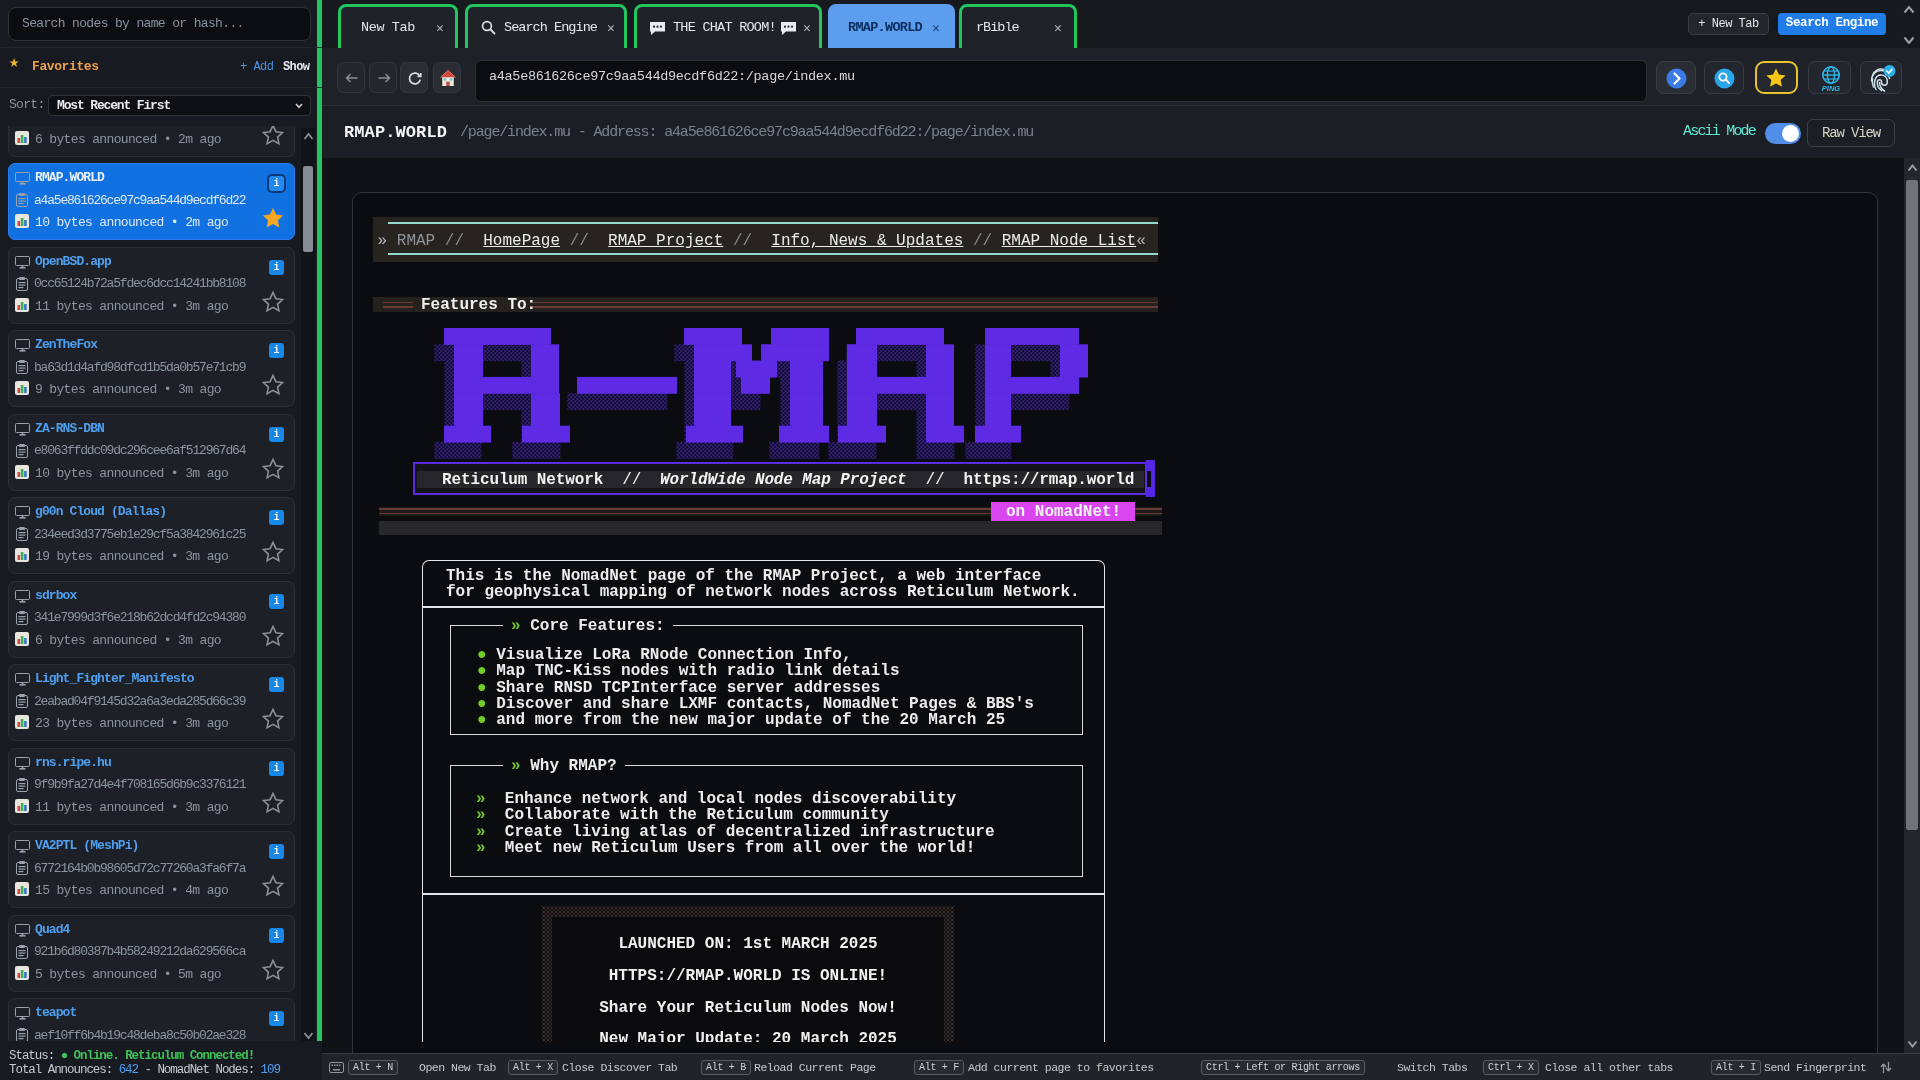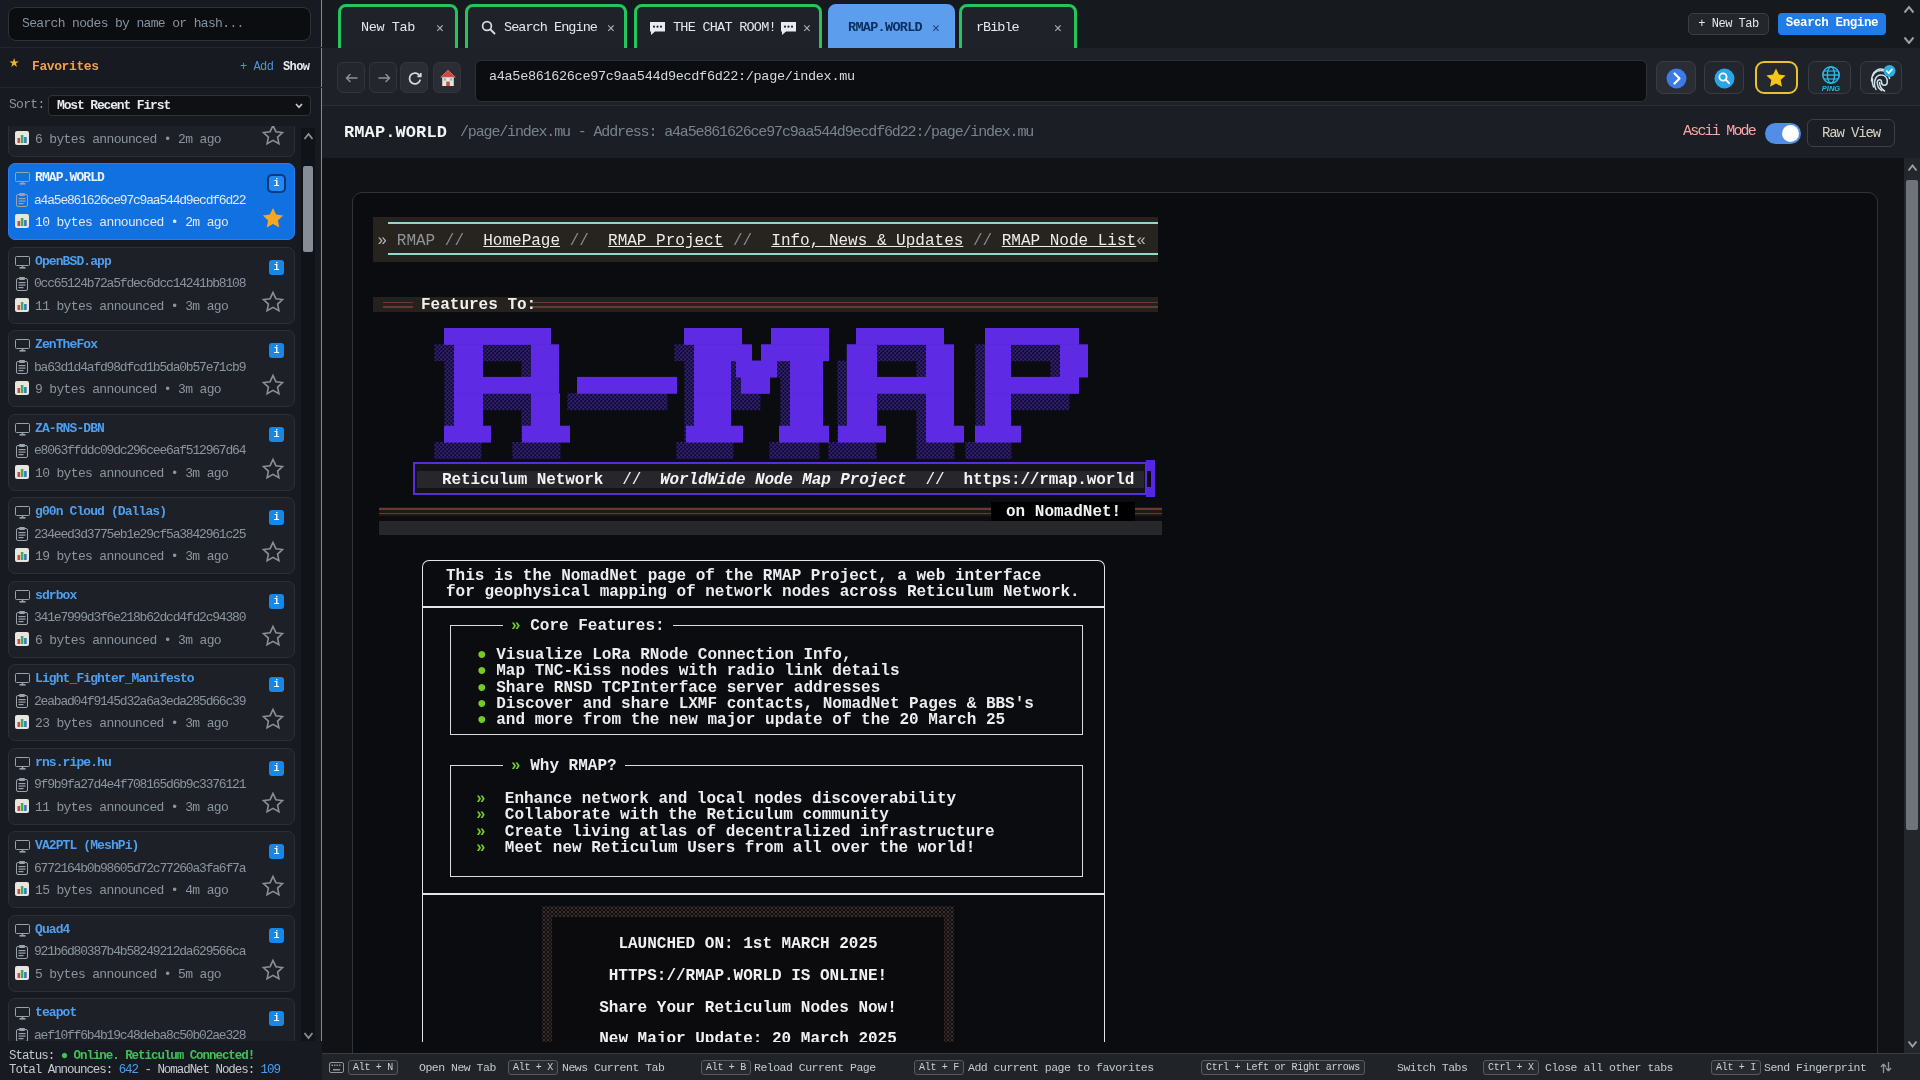--- a/index.html
+++ b/index.html
@@ -1,19 +1,19 @@
 <!DOCTYPE html>
 <html><head>
 <meta charset="utf-8">
 <style>
 * { margin:0; padding:0; box-sizing:border-box; }
 html,body { width:1920px; height:1080px; overflow:hidden; background:#14171c; font-family:"Liberation Mono", monospace; }
 .abs { position:absolute; }
 
-#sidebar { position:absolute; left:0; top:0; width:322px; height:1080px; background:#171a20; border-right:1px solid #22c55e; }
+#sidebar { position:absolute; left:0; top:0; width:322px; height:1080px; background:#171a20; border-right:5px solid #22c55e; }
 #sbsearch { position:absolute; left:8px; top:7px; width:303px; height:34px; background:#0b0d10; border:1px solid #2e3338; border-radius:8px; color:#8792a0; font-size:13px; letter-spacing:-0.65px; line-height:32px; padding-left:13px; }
 #favrow { position:absolute; left:0; top:47px; width:322px; height:41px; border-top:1px solid #23272d; border-bottom:1px solid #23272d; }
 .favstar { position:absolute; left:9px; top:3px; font-size:17px; color:#f0b429; }
 .favtxt { position:absolute; left:32px; top:11px; font-size:13px; font-weight:bold; color:#efa14e; letter-spacing:-0.4px; }
 .addlnk { position:absolute; left:240px; top:12px; font-size:12px; color:#4b92e0; letter-spacing:-0.5px; }
 .showlnk { position:absolute; left:283px; top:12px; font-size:12px; font-weight:bold; color:#e8ecf1; letter-spacing:-0.6px; }
 #sortrow { position:absolute; left:0; top:88px; width:322px; height:37px; }
 .sortlbl { position:absolute; left:9px; top:9px; font-size:13px; color:#8b949e; letter-spacing:-0.7px; }
 .sortsel { position:absolute; left:48px; top:7px; width:263px; height:21px; background:#0e1014; border:1px solid #2e3338; border-radius:4px; color:#e6eaef; font-size:13px; font-weight:bold; letter-spacing:-1.15px; line-height:19px; padding-left:8px; }
 .sortcar { position:absolute; right:7px; top:7px; width:8px; height:6px; }
@@ -45,21 +45,21 @@
 .tab.active .x { color:#1c457e; }
 
 #toolbar { position:absolute; left:322px; top:48px; width:1598px; height:58px; background:#1e2228; border-bottom:1px solid #2a2e34; }
 .navbtn { position:absolute; top:14px; width:28px; height:31px; background:#23262c; border:1px solid #32363c; border-radius:6px; text-align:center; color:#99a1aa; font-size:15px; line-height:29px; }
 #addrbar { position:absolute; left:153px; top:12px; width:1172px; height:42px; background:#0b0d10; border:1px solid #2b3036; border-radius:6px; color:#d5d9de; font-size:13.5px; letter-spacing:-0.32px; line-height:32px; padding-left:13px; }
 .iconbtn { position:absolute; top:13px; width:40px; height:33px; background:#2a2e34; border:1px solid #383d44; border-radius:7px; }
 
 #infobar { position:absolute; left:322px; top:106px; width:1598px; height:52px; background:#1b1f25; }
 #infoname { position:absolute; left:22px; top:17px; font-size:17px; font-weight:bold; color:#f2f4f6; letter-spacing:0.1px; }
 #infopath { position:absolute; left:138px; top:18px; font-size:15px; color:#79828c; letter-spacing:-1.15px; }
-#asciilbl { position:absolute; left:1361px; top:17px; font-size:15px; color:#fca5a5; letter-spacing:-1.8px; }
+#asciilbl { position:absolute; left:1361px; top:17px; font-size:15px; color:#5eead4; letter-spacing:-1.8px; }
 #toggle { position:absolute; left:1443px; top:17px; width:36px; height:21px; background:#528ee8; border-radius:11px; }
 #toggle .knob { position:absolute; right:2px; top:2px; width:17px; height:17px; border-radius:50%; background:#fff; }
 #rawview { position:absolute; left:1485px; top:13px; width:88px; height:28px; border:1px solid #3a4046; border-radius:6px; color:#d6d2c4; font-size:14px; text-align:center; line-height:26px; letter-spacing:-1.15px; }
 
 #content { position:absolute; left:322px; top:158px; width:1582px; height:895px; background:#101216; overflow:hidden; }
 #panel { position:absolute; left:30px; top:34px; width:1526px; height:900px; background:#0a0c10; border:1px solid #2f343b; border-radius:10px; }
 
 #page { position:absolute; left:51px; top:36px; width:810px; height:848px; font-size:16px; color:#e4e4e4; overflow:hidden; }
 .cicon { position:absolute; }
 pre { font-family:"Liberation Mono", monospace; }
@@ -617,21 +617,21 @@
 <div class="abs" style="left:2px;top:7px;width:727px;height:17px;background:#27272b;"></div>
 <div class="abs" style="left:731px;top:-4px;width:9px;height:11px;background:#5526e8;"></div>
 <div class="abs" style="left:736px;top:7px;width:4px;height:16px;background:#5526e8;"></div>
 <div class="abs" style="left:731px;top:23px;width:9px;height:10px;background:#5526e8;"></div>
 <pre class="abs" style="left:27px;top:7px;font-size:16px;color:#f2f2f2;letter-spacing:-0.12px;"><b>Reticulum Network</b>  //  <b><i>WorldWide Node Map Project</i></b>  //  <b>https://rmap.world</b></pre>
 </div>
 <div class="abs" style="left:6px;top:313px;width:783px;height:9px;background:#1c1916;">
 <div class="abs" style="left:0;top:1px;width:783px;height:1.5px;background:#693a35;"></div>
 <div class="abs" style="left:0;top:5.5px;width:783px;height:1.5px;background:#693a35;"></div>
 </div>
-<div class="abs" style="left:618px;top:308px;width:144px;height:19px;background:#000000;">
+<div class="abs" style="left:618px;top:308px;width:144px;height:19px;background:#d946ef;">
 <pre class="abs" style="left:15px;top:1px;font-size:16px;font-weight:bold;color:#f2f2f2;">on NomadNet!</pre>
 </div>
 <div class="abs" style="left:6px;top:327px;width:783px;height:14px;background:#28282a;"></div>
 <div class="abs" style="left:49px;top:366px;width:683px;height:496px;border:1.8px solid #e2e6e8;border-bottom:none;border-radius:7px 7px 0 0;"></div>
 <div class="abs" style="left:49px;top:412px;width:683px;height:1.8px;background:#e2e6e8;"></div>
 <pre class="abs" style="left:73px;top:374px;font-size:16px;line-height:16.3px;font-weight:bold;color:#ececec;">This is the NomadNet page of the RMAP Project, a web interface
 for geophysical mapping of network nodes across Reticulum Network.</pre>
 <div class="abs" style="left:77px;top:431px;width:633px;height:110px;border:1.5px solid #dcdcdc;"></div>
 <pre class="abs" style="left:130px;top:423px;font-size:16px;font-weight:bold;background:#0a0c10;padding:0 8px;color:#ececec;"><span style="color:#72cc28">»</span> Core Features:</pre>
 <pre class="abs" style="left:104px;top:453px;font-size:16px;line-height:16.3px;font-weight:bold;color:#ececec;"><span style="color:#72cc28">●</span> <span>Visualize LoRa RNode Connection Info,</span>
@@ -672,21 +672,21 @@
           <rect x="2.5" y="2.5" width="1.5" height="1.5"></rect>
           <rect x="5" y="2.5" width="1.5" height="1.5"></rect>
           <rect x="7.5" y="2.5" width="1.5" height="1.5"></rect>
           <rect x="10" y="2.5" width="1.5" height="1.5"></rect>
           <rect x="4" y="7" width="7" height="1.5"></rect>
         </g>
       </svg>
 <span class="kbd abs2" style="left:26px;top:6px;">Alt + N</span>
       <span class="lbl" style="left:97px;">Open New Tab</span>
 <span class="kbd abs2" style="left:186px;top:6px;">Alt + X</span>
-      <span class="lbl" style="left:240px;">News Current Tab</span>
+      <span class="lbl" style="left:240px;">Close Discover Tab</span>
 <span class="kbd abs2" style="left:379px;top:6px;">Alt + B</span>
       <span class="lbl" style="left:432px;">Reload Current Page</span>
 <span class="kbd abs2" style="left:592px;top:6px;">Alt + F</span>
       <span class="lbl" style="left:646px;">Add current page to favorites</span>
 <span class="kbd abs2" style="left:879px;top:6px;">Ctrl + Left or Right arrows</span>
       <span class="lbl" style="left:1075px;">Switch Tabs</span>
 <span class="kbd abs2" style="left:1161px;top:6px;">Ctrl + X</span>
       <span class="lbl" style="left:1223px;">Close all other tabs</span>
 <span class="kbd abs2" style="left:1389px;top:6px;">Alt + I</span>
       <span class="lbl" style="left:1442px;">Send Fingerprint</span>

